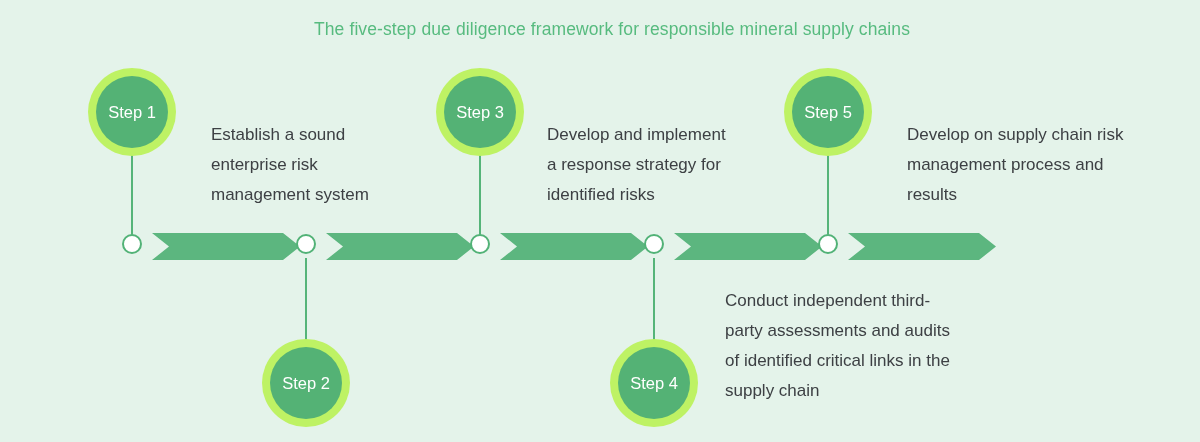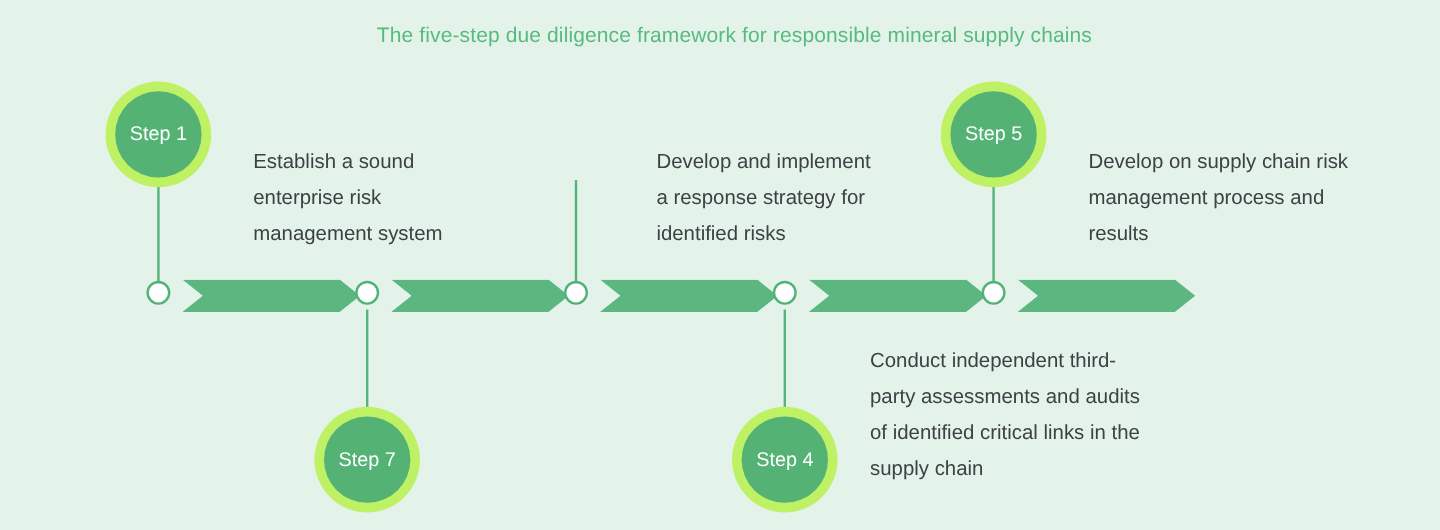--- a/index.html
+++ b/index.html
@@ -133,23 +133,26 @@
   <div class="step" style="left:76px; top:68px;">
     <div class="step-inner">Step 1</div>
   </div>
   <div class="desc" style="left:199px; top:120px; width:200px;">
     <span class="line">Establish a sound</span>
     <span class="line">enterprise risk</span>
     <span class="line">management system</span>
   </div>
 
   <div class="step" style="left:250px; top:339px;">
-    <div class="step-inner">Step 7</div>
+    <div class="step-inner">Step 2</div>
   </div>
 
+  <div class="step" style="left:424px; top:68px;">
+    <div class="step-inner">Step 3</div>
+  </div>
   <div class="desc" style="left:535px; top:120px; width:220px;">
     <span class="line">Develop and implement</span>
     <span class="line">a response strategy for</span>
     <span class="line">identified risks</span>
   </div>
 
   <div class="step" style="left:598px; top:339px;">
     <div class="step-inner">Step 4</div>
   </div>
   <div class="desc" style="left:713px; top:286px; width:290px;">

